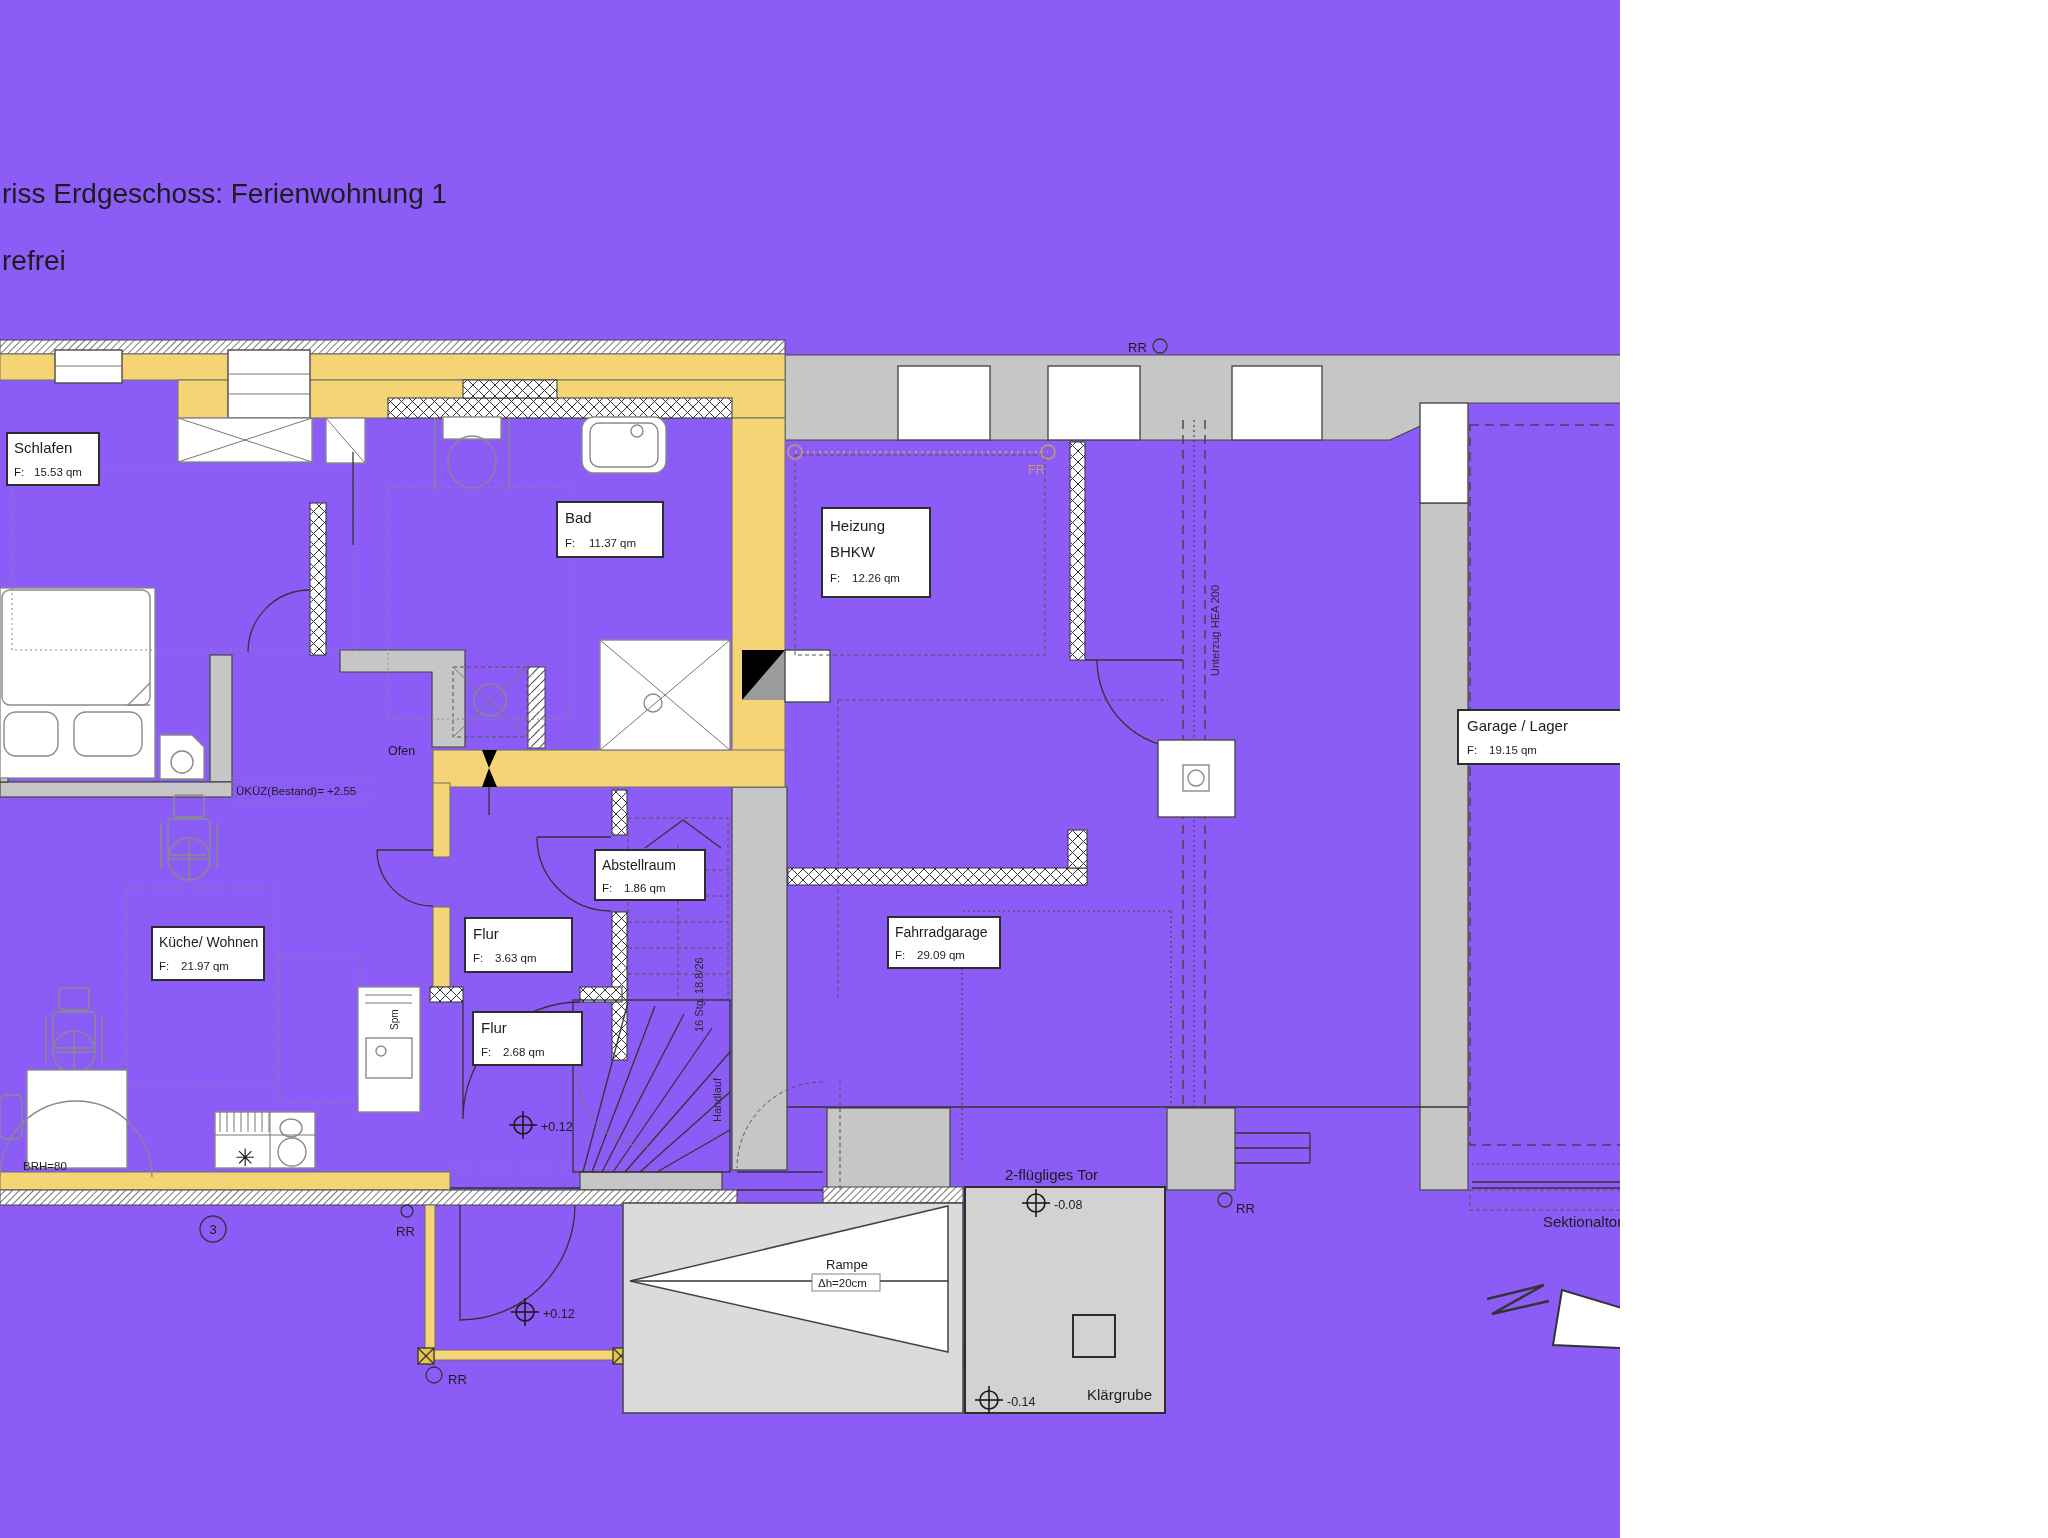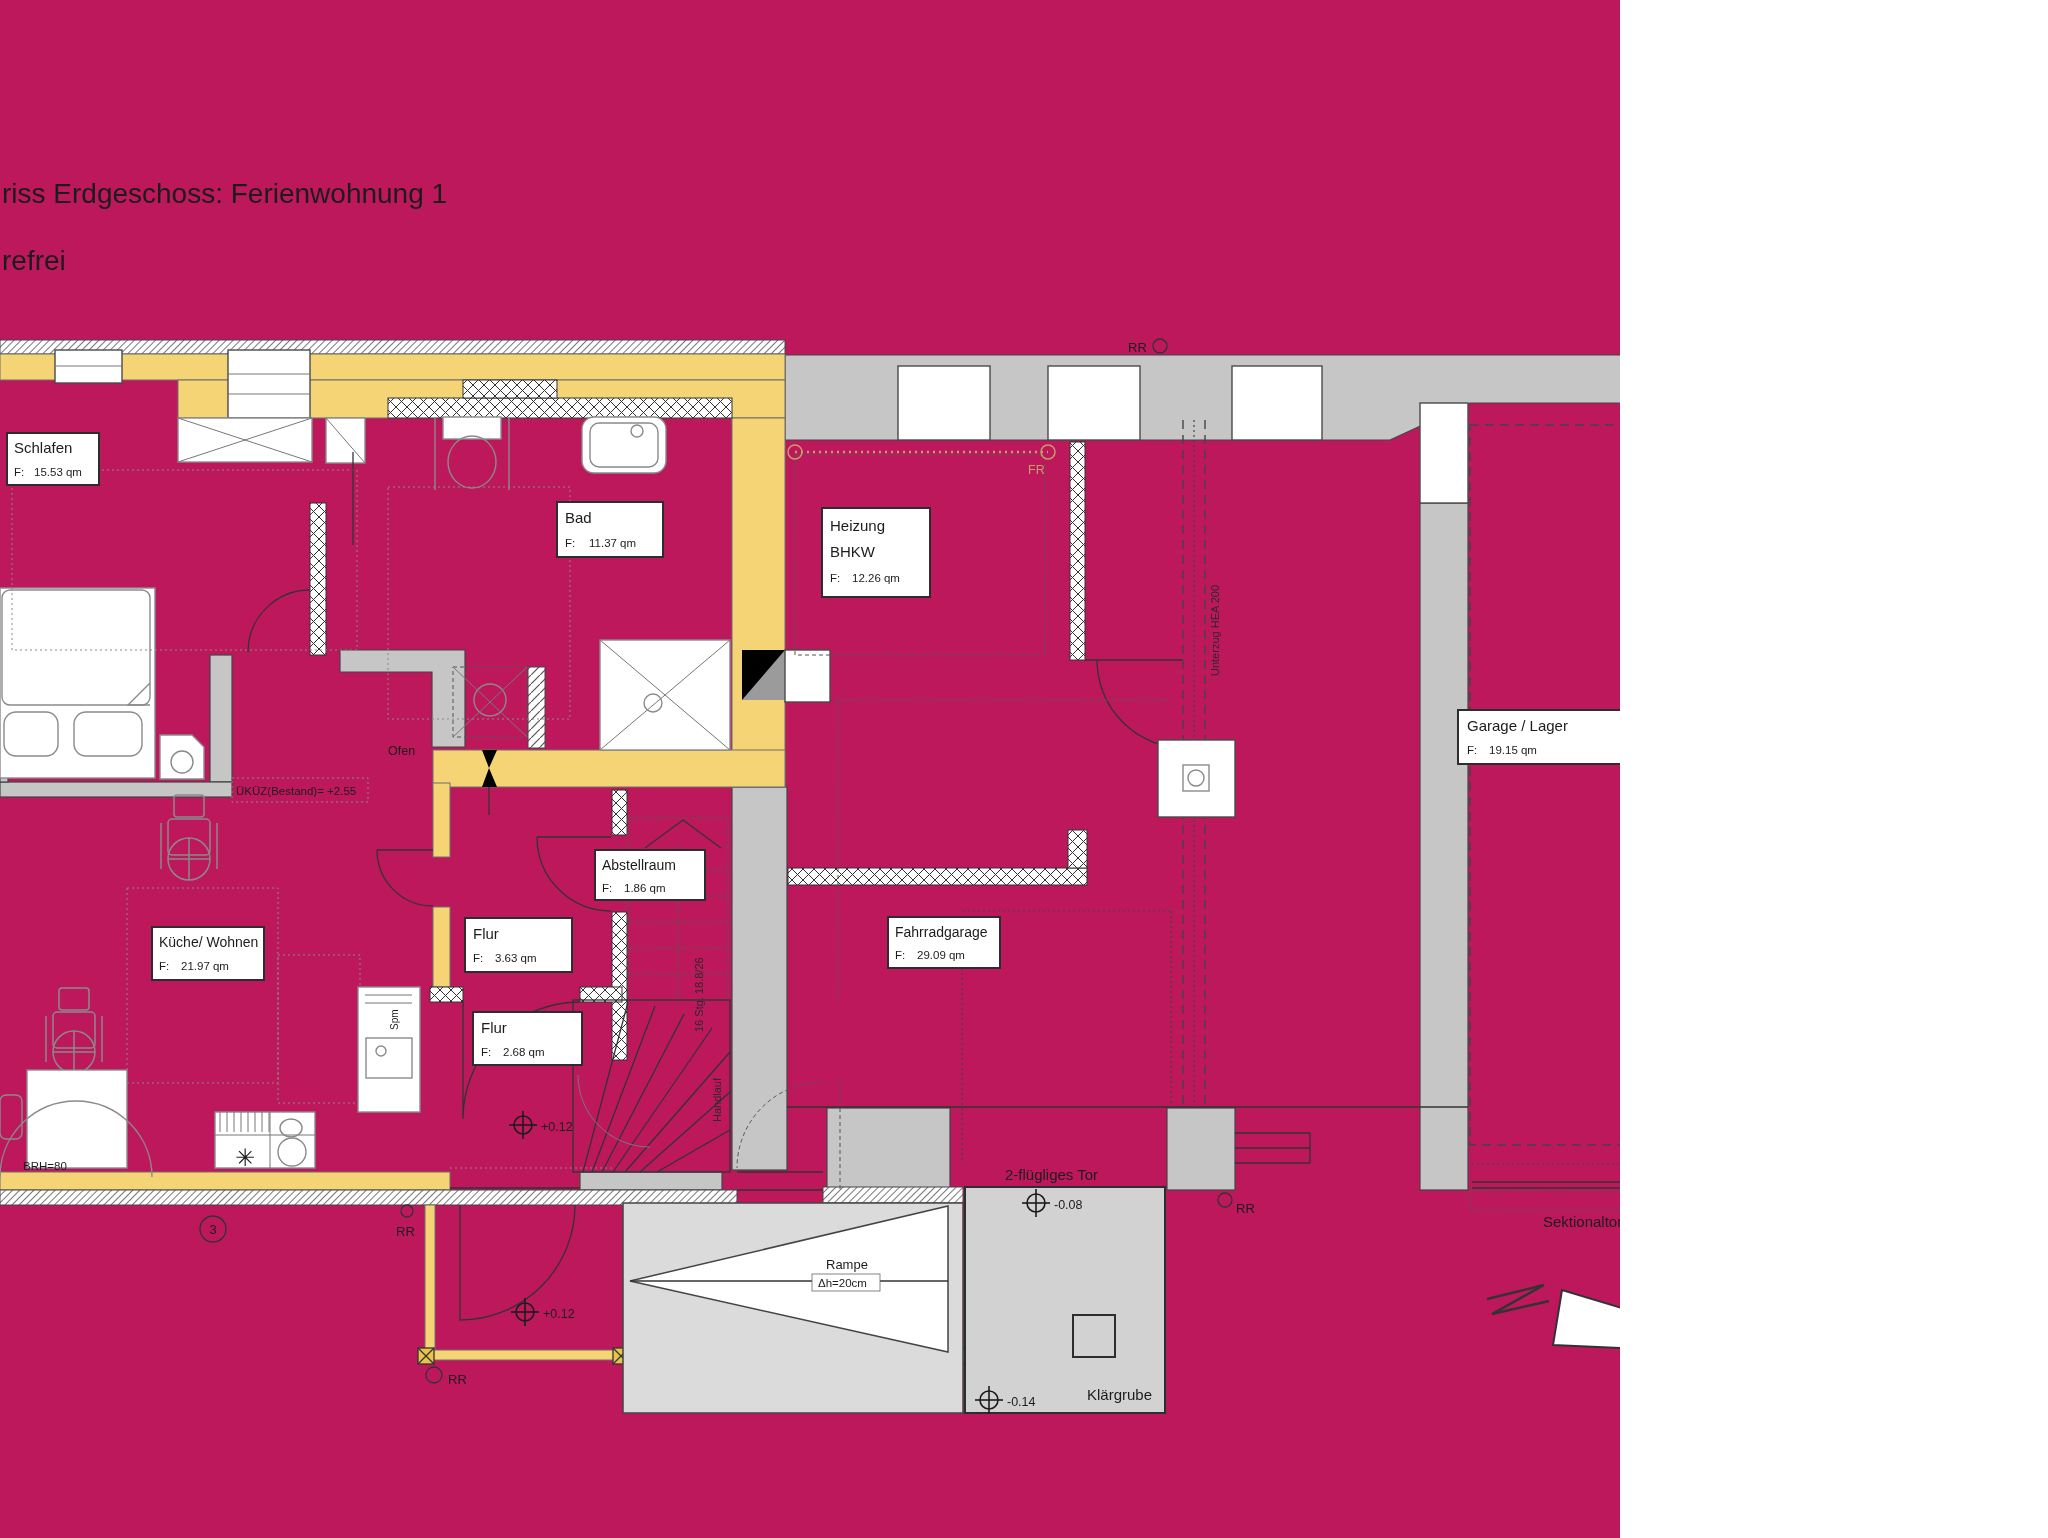--- a/index.html
+++ b/index.html
@@ -1,16 +1,16 @@
 <!DOCTYPE html>
 <html><head>
 <meta charset="utf-8">
 <style>
   html,body{margin:0;padding:0;background:#fff;}
-  #stage{position:relative;width:1620px;height:1538px;background:#be185d;overflow:hidden;text-align:center;}
+  #stage{position:relative;width:1620px;height:1538px;background:#8b5cf6;overflow:hidden;text-align:center;}
   svg{display:block;}
   text{font-family:"Liberation Sans","DejaVu Sans",sans-serif;fill:#1c1c1c;}
   .t28{font-size:28px;}
   .t15{font-size:15px;}
   .t14{font-size:14px;}
   .t13{font-size:13px;}
   .t12{font-size:12.5px;}
   .t11{font-size:11.5px;}
   .t10{font-size:10px;}
   .vtext{font-size:11px;fill:#2a2a2a;}

